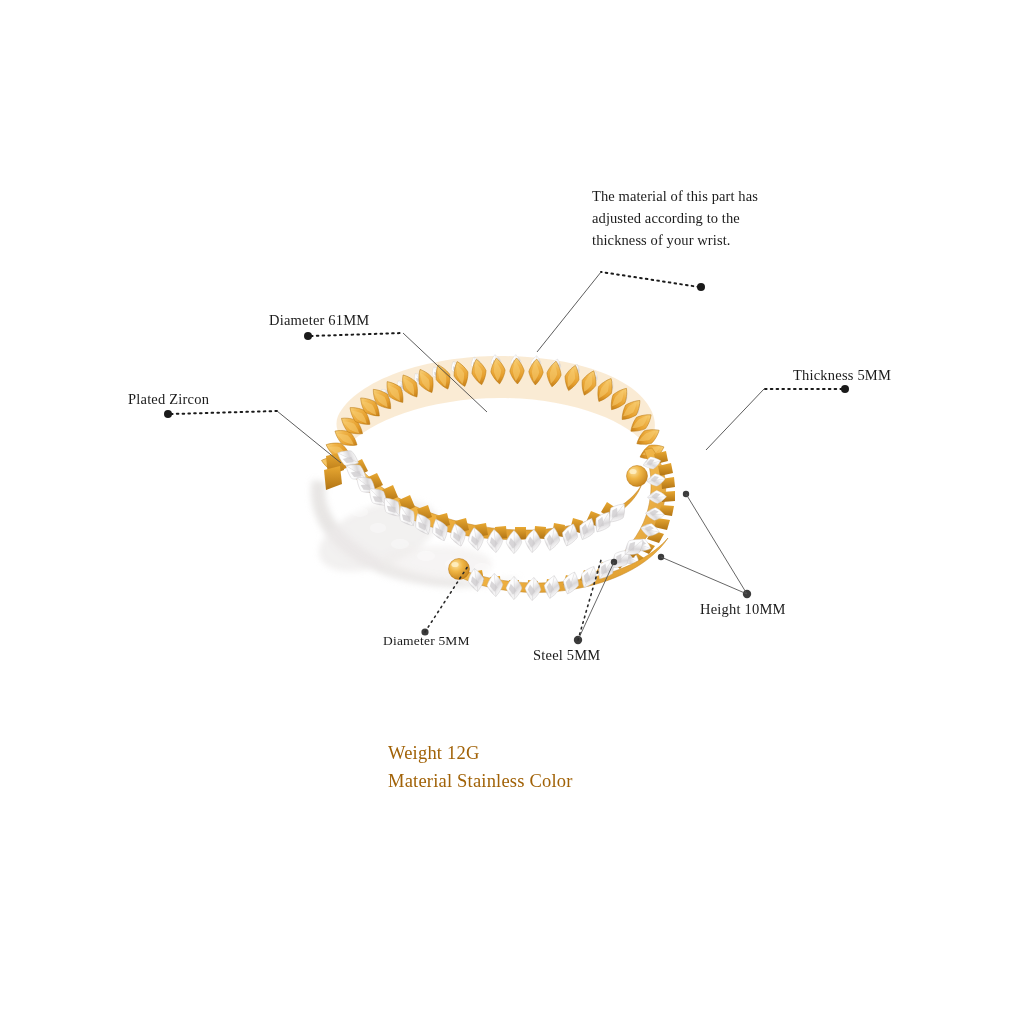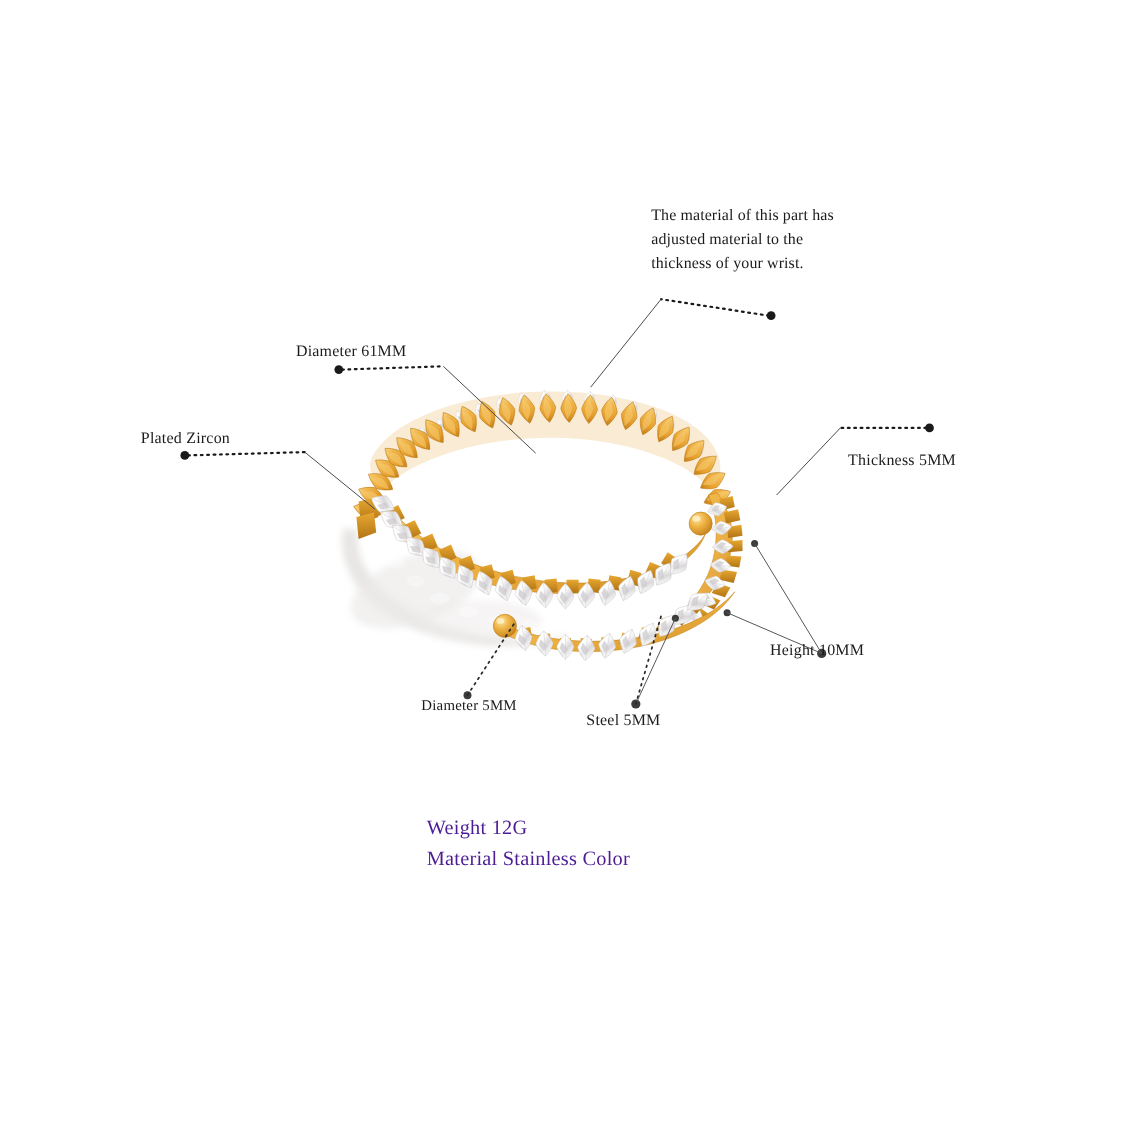--- a/index.html
+++ b/index.html
@@ -36,21 +36,21 @@
     line-height: 1.52;
     color: #1b1b1b;
     width: 215px;
     letter-spacing: 0.1px;
   }
   .specs {
     position: absolute;
     font-family: "Liberation Serif", "DejaVu Serif", serif;
     font-size: 18.5px;
     line-height: 1.52;
-    color: #4c1d95;
+    color: #a16207;
     letter-spacing: 0.2px;
   }
   .specs div { white-space: nowrap; }
 
   
   #leaders {
     position: absolute;
     left: 0; top: 0;
     width: 1024px;
     height: 1024px;
@@ -510,31 +510,31 @@
     </g>
 
     <g>
       <circle cx="425" cy="632" r="3.6" fill="#3c3c3c"></circle>
       <path d="M425,632 L468,566" stroke="#2a2a2a" stroke-width="1.6" stroke-dasharray="1.6 4.2" stroke-linecap="round" fill="none"></path>
     </g>
   </svg>
 
   <div class="note" style="left:592px; top:185px;">
     <div>The material of this part has</div>
-    <div>adjusted material to the</div>
+    <div>adjusted according to the</div>
     <div>thickness of your wrist.</div>
   </div>
 
   <div class="label" style="left:269px; top:313px;">Diameter 61MM</div>
 
   <div class="label" style="left:128px; top:392px;">Plated Zircon</div>
 
-  <div class="label" style="left:771px; top:368px;margin-top:44px;">Thickness 5MM</div>
-
-  <div class="label" style="left:700px; top:584px;">Height 10MM</div>
+  <div class="label" style="left:793px; top:368px;">Thickness 5MM</div>
+
+  <div class="label" style="left:700px; top:602px;">Height 10MM</div>
 
   <div class="label" style="left:533px; top:648px;">Steel 5MM</div>
 
   <div class="label" style="left:383px; top:634px; font-size:13.5px;text-align:right;">Diameter 5MM</div>
 
   <div class="specs" style="left:388px; top:739px;">
     <div>Weight 12G</div>
     <div>Material Stainless Color</div>
   </div>
 

